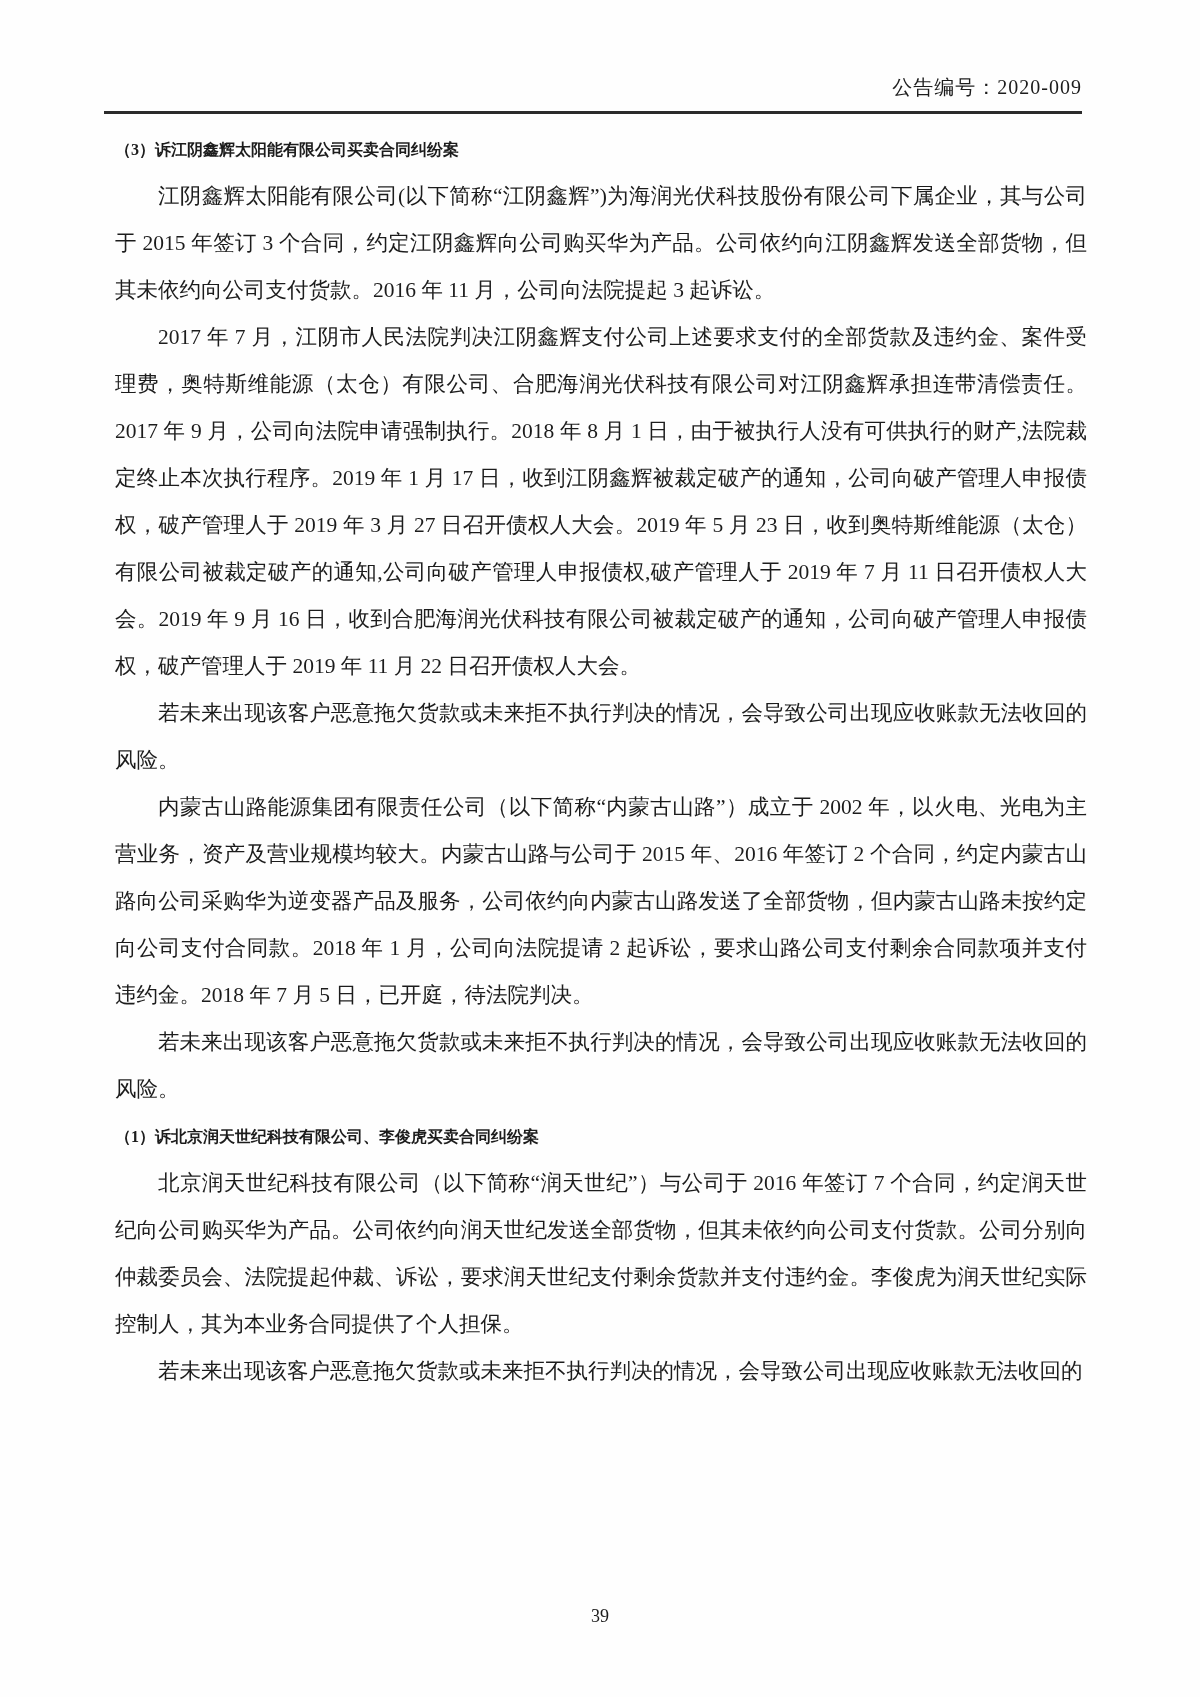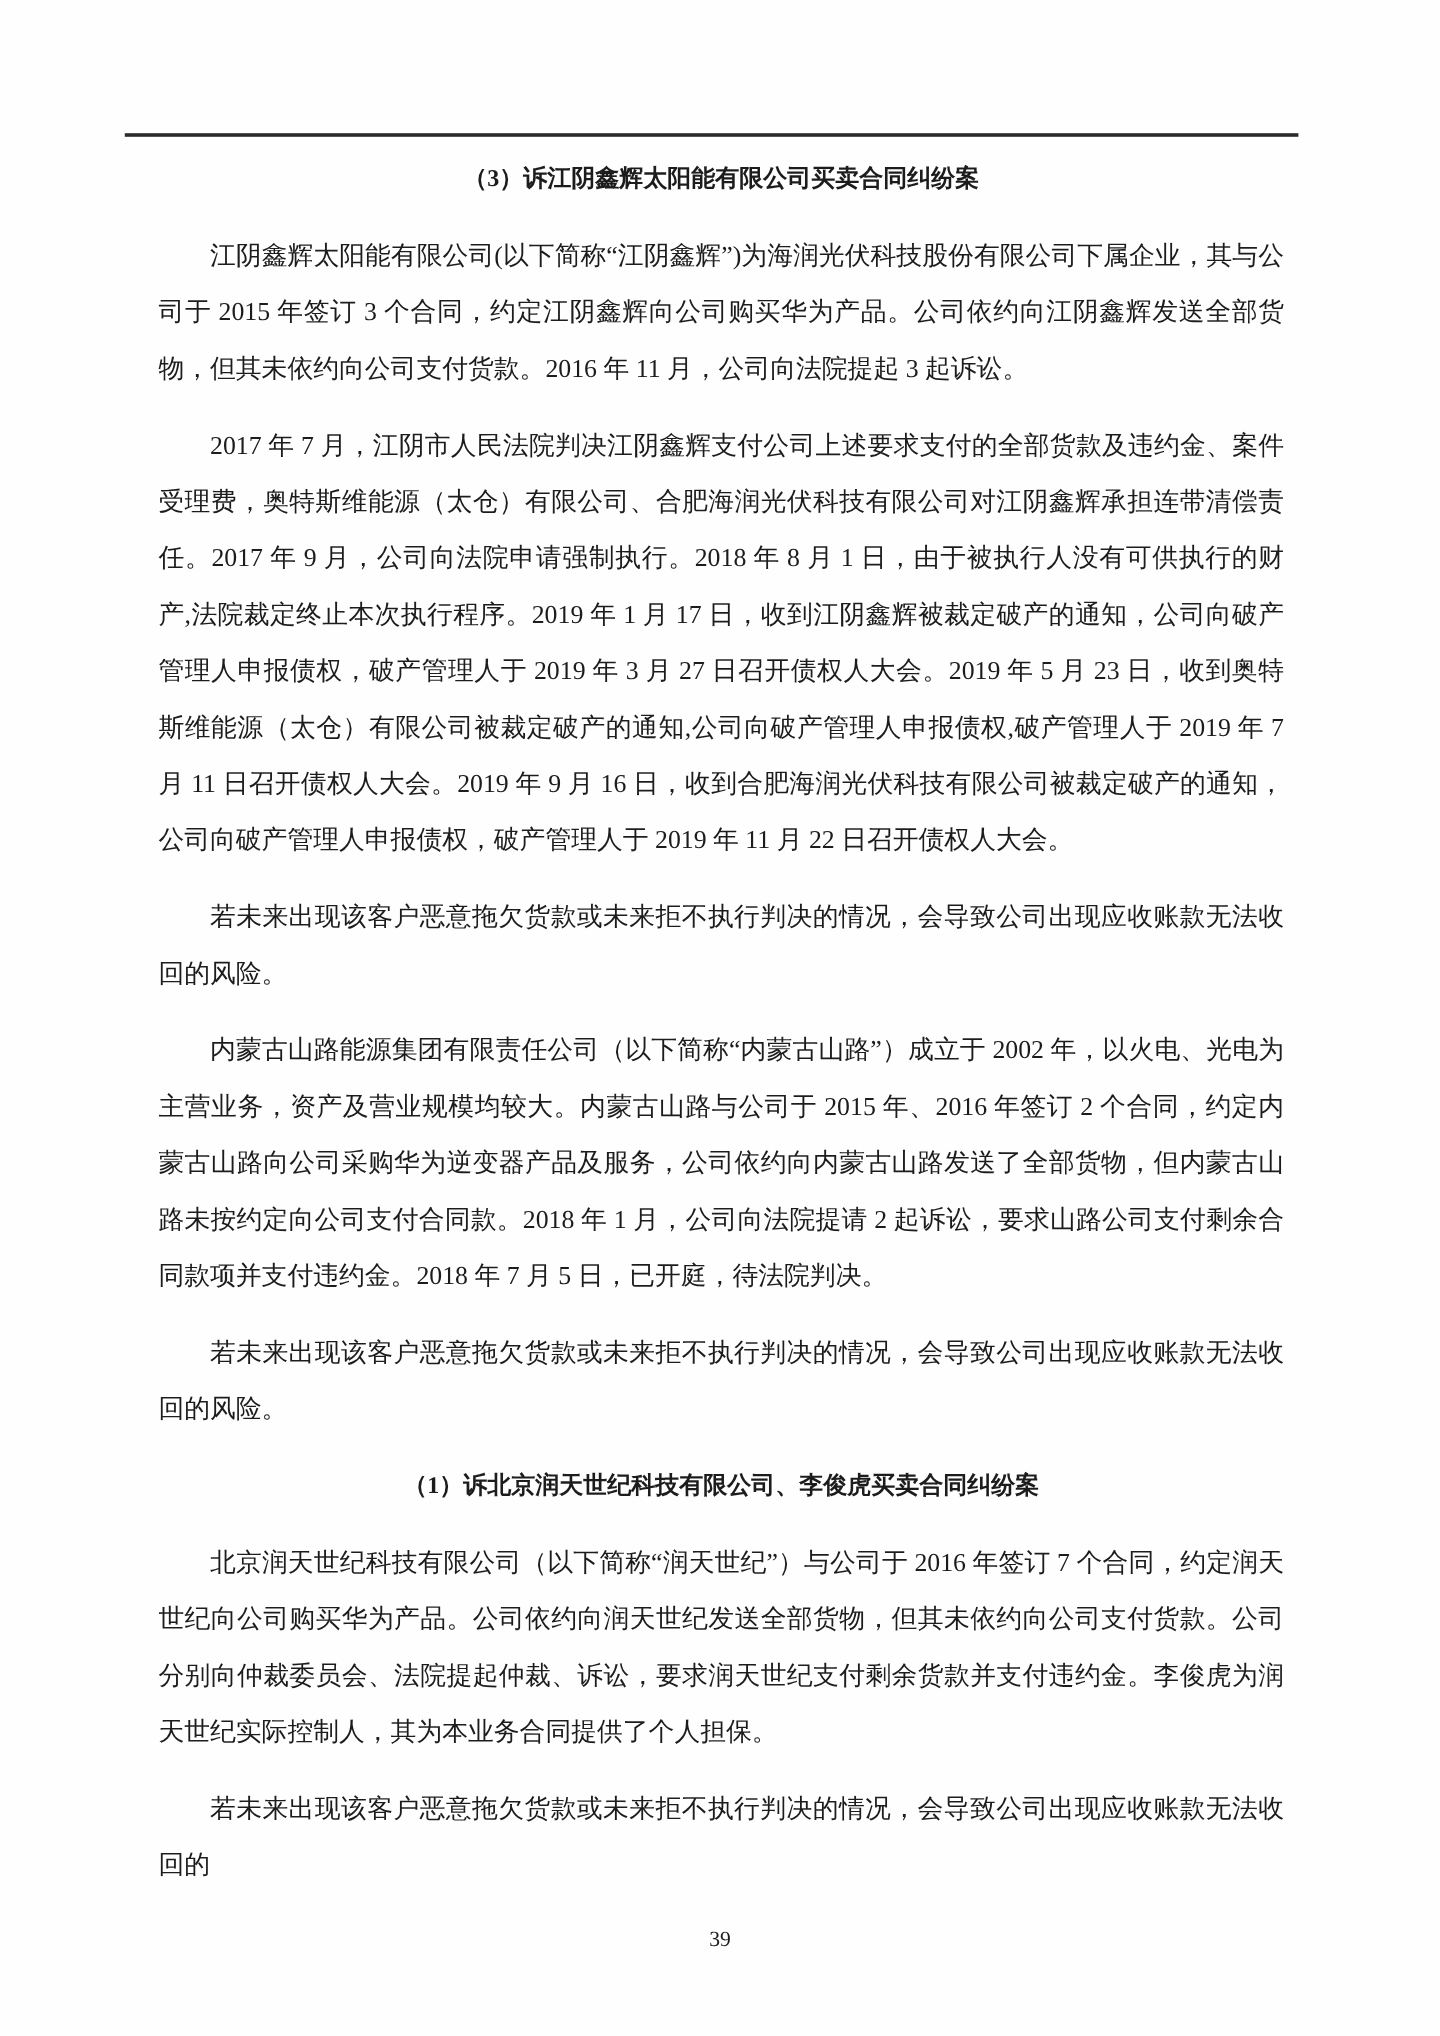--- a/index.html
+++ b/index.html
@@ -38,43 +38,44 @@
     position: absolute;
     top: 126px;
     left: 115px;
     width: 972px;
     font-size: 21.5px;
     line-height: 47px;
     text-align: justify;
   }
   .section-heading {
     margin: 0;
-    font-size: 20px;
+    font-size: 16px;
     font-weight: bold;
     line-height: 47px;
-    text-align: center;
+    text-align: left;
   }
   .body-paragraph {
-    margin: 17px;
+    margin: 0;
     text-indent: 2em;
   }
   .page-footer {
     position: absolute;
     top: 1606px;
     left: 0;
     width: 100%;
     text-align: center;
     font-size: 18px;
   }
 </style>
 </head>
 <body>
 
 <div class="page">
 
+  <div class="doc-header">公告编号：2020-009</div>
 
   <div class="header-rule"></div>
 
   <div class="content">
 
     <h3 class="section-heading">（3）诉江阴鑫辉太阳能有限公司买卖合同纠纷案</h3>
     <p class="body-paragraph">江阴鑫辉太阳能有限公司(以下简称“江阴鑫辉”)为海润光伏科技股份有限公司下属企业，其与公司于 2015 年签订 3 个合同，约定江阴鑫辉向公司购买华为产品。公司依约向江阴鑫辉发送全部货物，但其未依约向公司支付货款。2016 年 11 月，公司向法院提起 3 起诉讼。</p>
     <p class="body-paragraph">2017 年 7 月，江阴市人民法院判决江阴鑫辉支付公司上述要求支付的全部货款及违约金、案件受理费，奥特斯维能源（太仓）有限公司、合肥海润光伏科技有限公司对江阴鑫辉承担连带清偿责任。2017 年 9 月，公司向法院申请强制执行。2018 年 8 月 1 日，由于被执行人没有可供执行的财产,法院裁定终止本次执行程序。2019 年 1 月 17 日，收到江阴鑫辉被裁定破产的通知，公司向破产管理人申报债权，破产管理人于 2019 年 3 月 27 日召开债权人大会。2019 年 5 月 23 日，收到奥特斯维能源（太仓）有限公司被裁定破产的通知,公司向破产管理人申报债权,破产管理人于 2019 年 7 月 11 日召开债权人大会。2019 年 9 月 16 日，收到合肥海润光伏科技有限公司被裁定破产的通知，公司向破产管理人申报债权，破产管理人于 2019 年 11 月 22 日召开债权人大会。</p>
     <p class="body-paragraph">若未来出现该客户恶意拖欠货款或未来拒不执行判决的情况，会导致公司出现应收账款无法收回的风险。</p>
 

